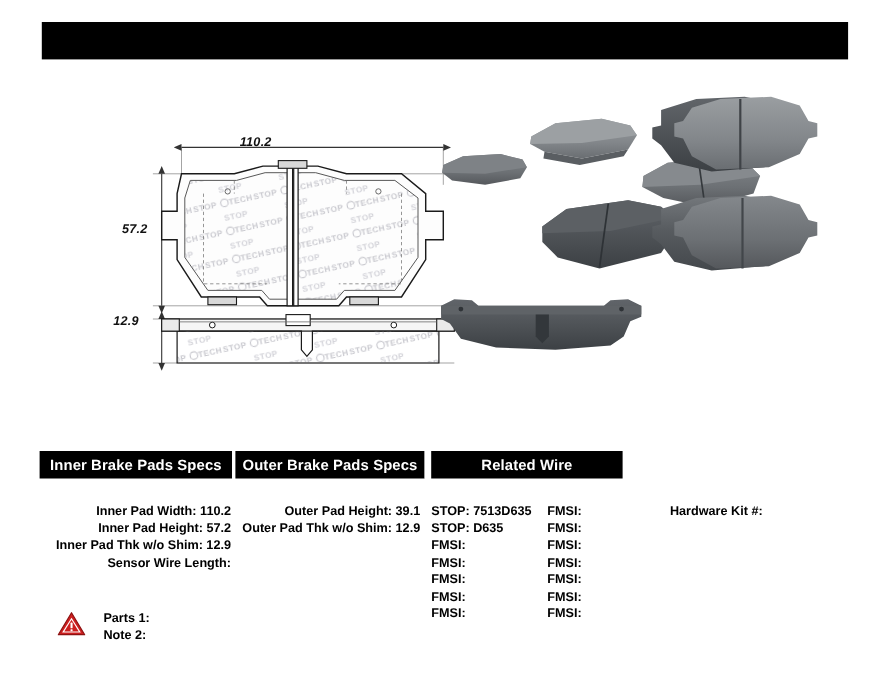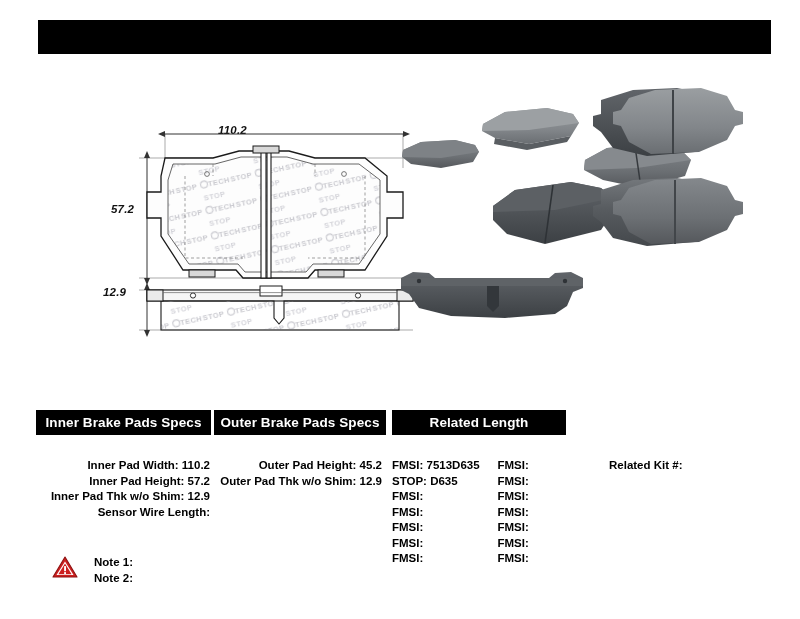--- a/index.html
+++ b/index.html
@@ -342,70 +342,70 @@
 </div>
 
 <div id="spec-table">
 
   <div id="table-header-row">
     <div class="th-cell th-inner">Inner Brake Pads Specs</div>
     <div class="th-gap"></div>
     <div class="th-cell th-outer">Outer Brake Pads Specs</div>
     <div class="th-gap"></div>
     <div class="th-gap"></div>
-    <div class="th-cell th-related">Related Length</div>
+    <div class="th-cell th-related">Related Wire</div>
   </div>
 
   <div id="table-body-row">
 
     <div class="body-col bc-inner">
       <div class="spec-line">Inner Pad Width: 110.2</div>
       <div class="spec-line">Inner Pad Height: 57.2</div>
       <div class="spec-line">Inner Pad Thk w/o Shim: 12.9</div>
       <div class="spec-line">Sensor Wire Length:</div>
     </div>
 
     <div class="body-col bc-outer">
-      <div class="spec-line">Outer Pad Height: 45.2</div>
+      <div class="spec-line">Outer Pad Height: 39.1</div>
       <div class="spec-line">Outer Pad Thk w/o Shim: 12.9</div>
     </div>
 
     <div class="body-col bc-fmsi">
       <div class="fmsi-sub">
-        <div class="fmsi-line">FMSI:  7513D635</div>
+        <div class="fmsi-line">STOP:  7513D635</div>
         <div class="fmsi-line">STOP:  D635</div>
         <div class="fmsi-line">FMSI:</div>
         <div class="fmsi-line">FMSI:</div>
         <div class="fmsi-line">FMSI:</div>
         <div class="fmsi-line">FMSI:</div>
         <div class="fmsi-line">FMSI:</div>
       </div>
       <div class="fmsi-sub">
         <div class="fmsi-line">FMSI:</div>
         <div class="fmsi-line">FMSI:</div>
         <div class="fmsi-line">FMSI:</div>
         <div class="fmsi-line">FMSI:</div>
         <div class="fmsi-line">FMSI:</div>
         <div class="fmsi-line">FMSI:</div>
         <div class="fmsi-line">FMSI:</div>
       </div>
     </div>
 
     <div class="body-col bc-related">
-      <div class="related-line">Related Kit #:</div>
+      <div class="related-line">Hardware Kit #:</div>
     </div>
 
   </div>
 </div>
 
 <div id="notes-block">
   <svg id="warning-icon" viewBox="0 0 26 24">
     <path d="M13,2 L25,22 L1,22 Z" fill="#cc1f1f" stroke="#8d1212" stroke-width="1.1" stroke-linejoin="round"></path>
     <path d="M13,6.5 L21.5,20 L4.5,20 Z" fill="#ffffff"></path>
     <path d="M13,8.5 L19.6,19.2 L6.4,19.2 Z" fill="#cc1f1f"></path>
     <rect x="12.1" y="11" width="1.9" height="5.2" fill="#ffffff" rx="0.5"></rect>
     <rect x="12.1" y="17" width="1.9" height="1.9" fill="#ffffff" rx="0.5"></rect>
   </svg>
   <div id="notes-text">
-    <div class="note-line">Note 1:</div>
+    <div class="note-line">Parts 1:</div>
     <div class="note-line">Note 2:</div>
   </div>
 </div>
 
 </body></html>

